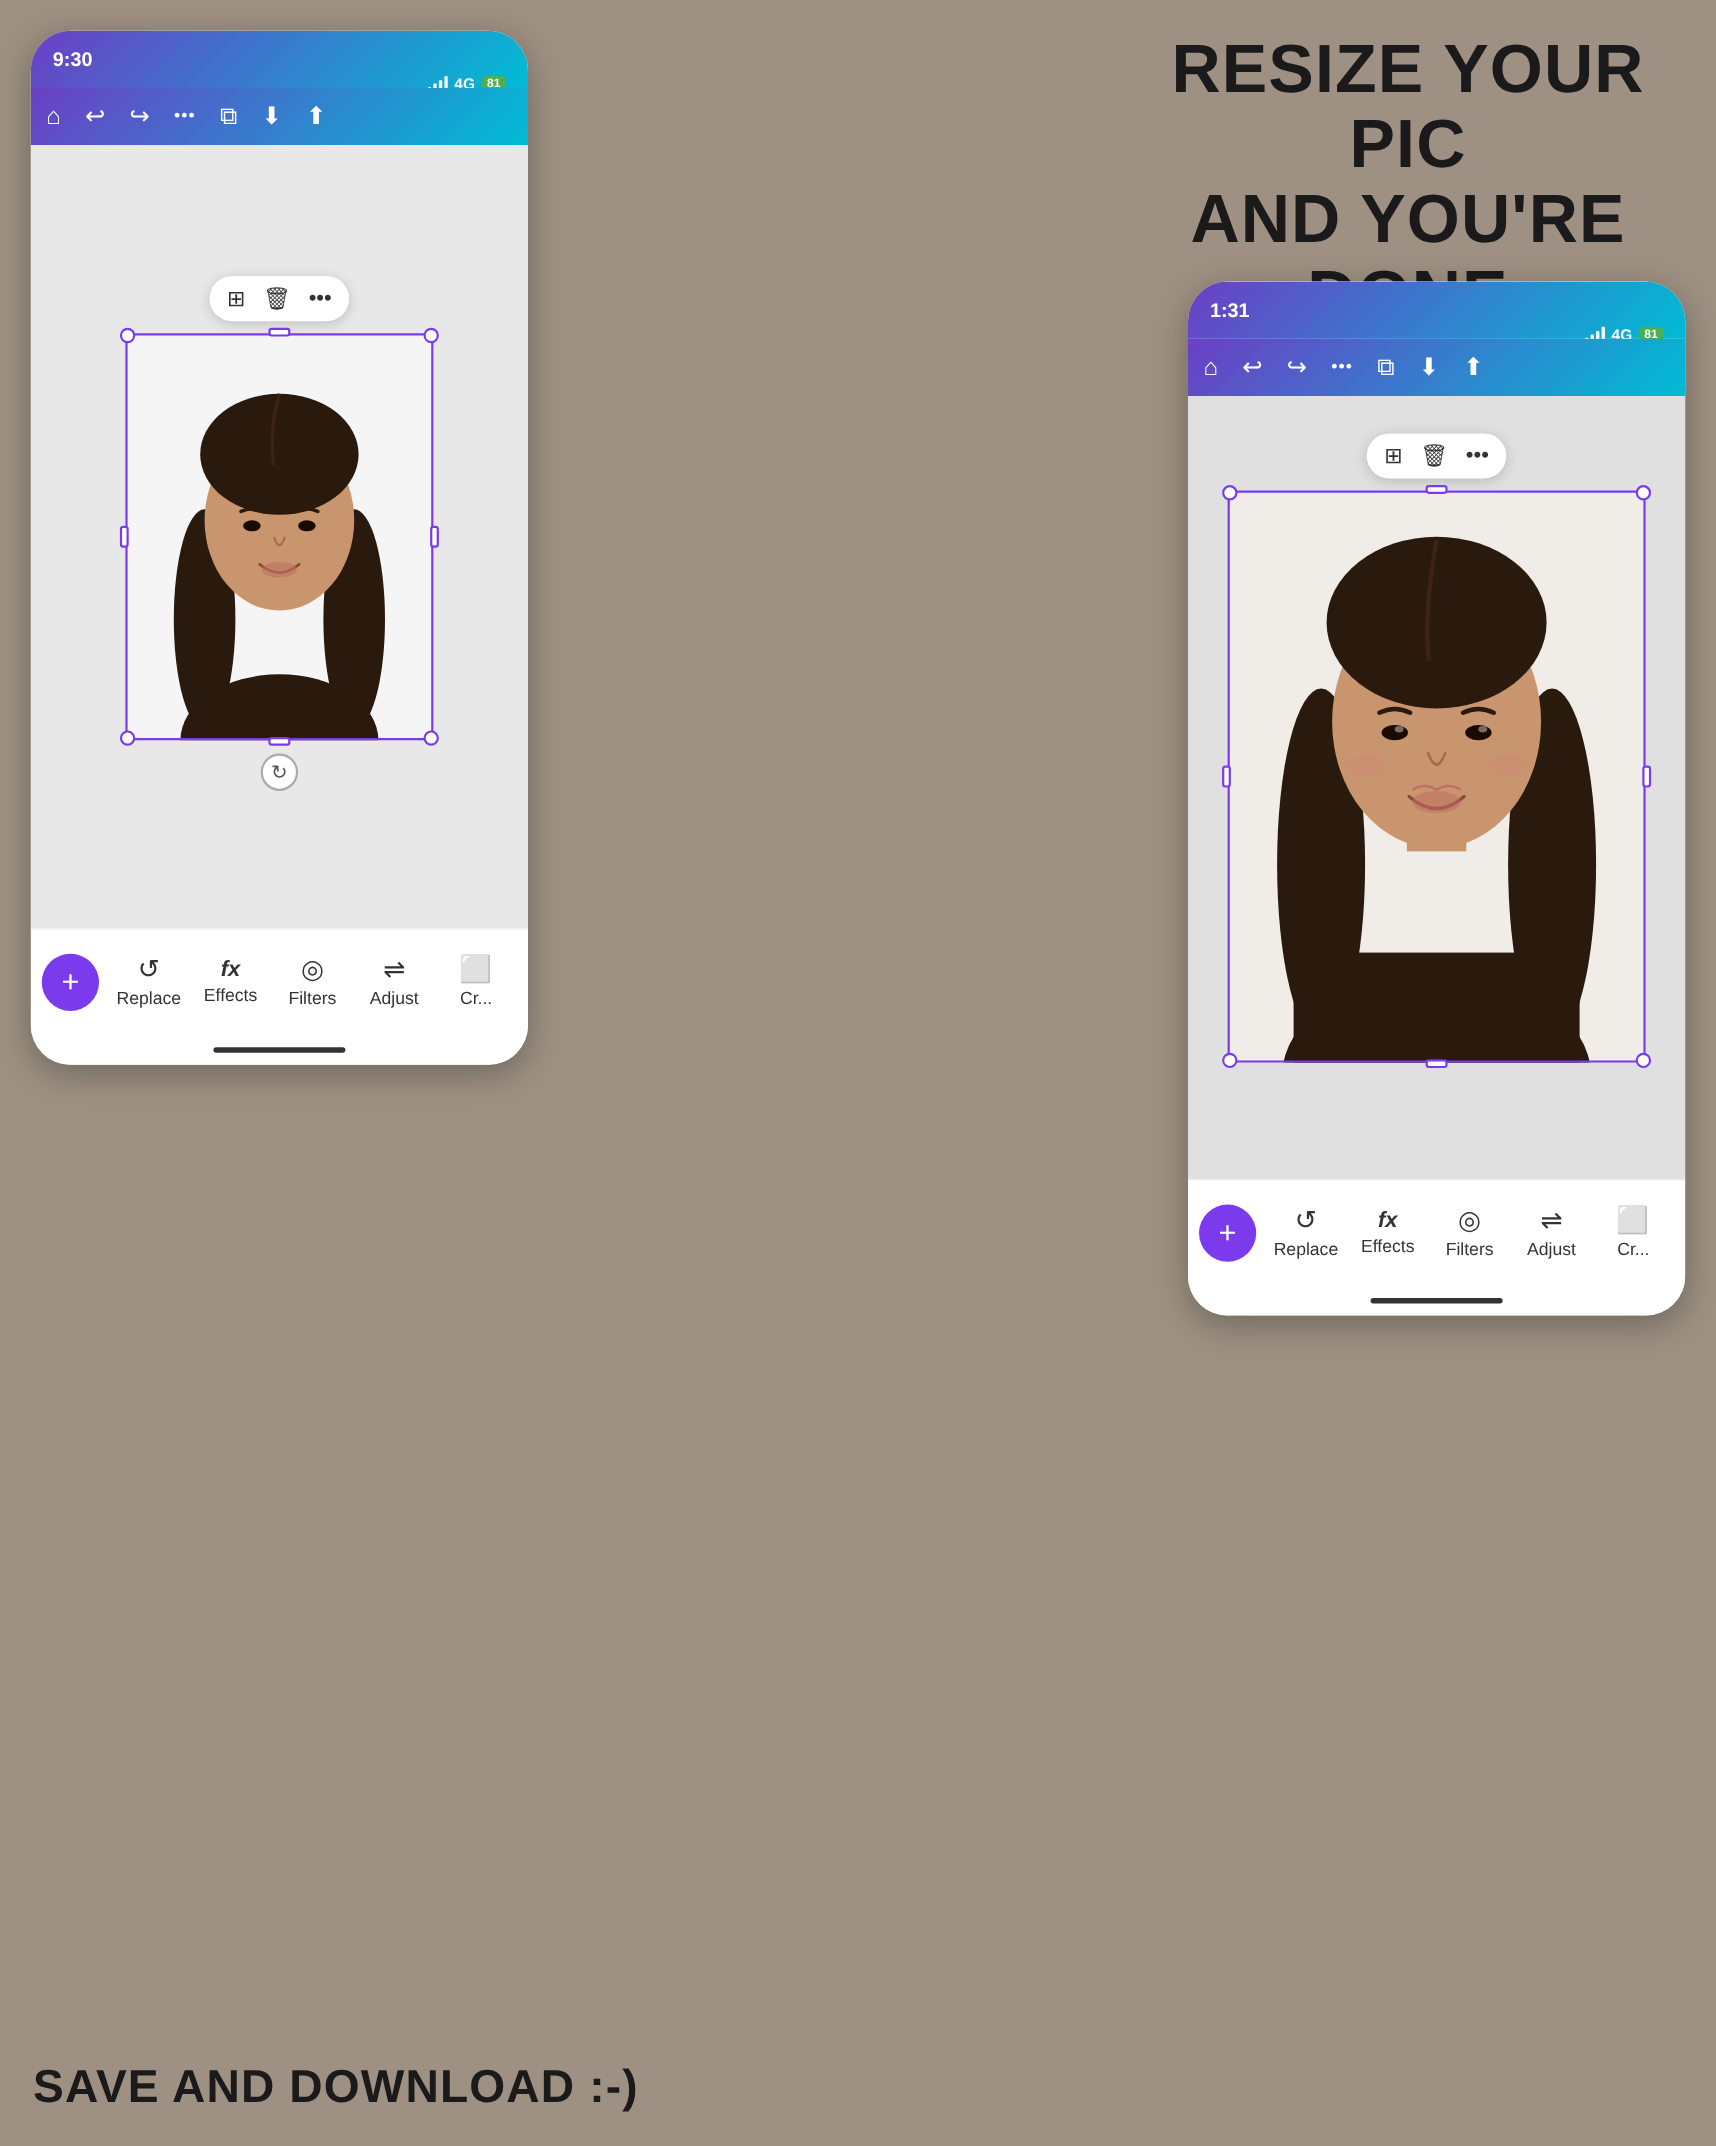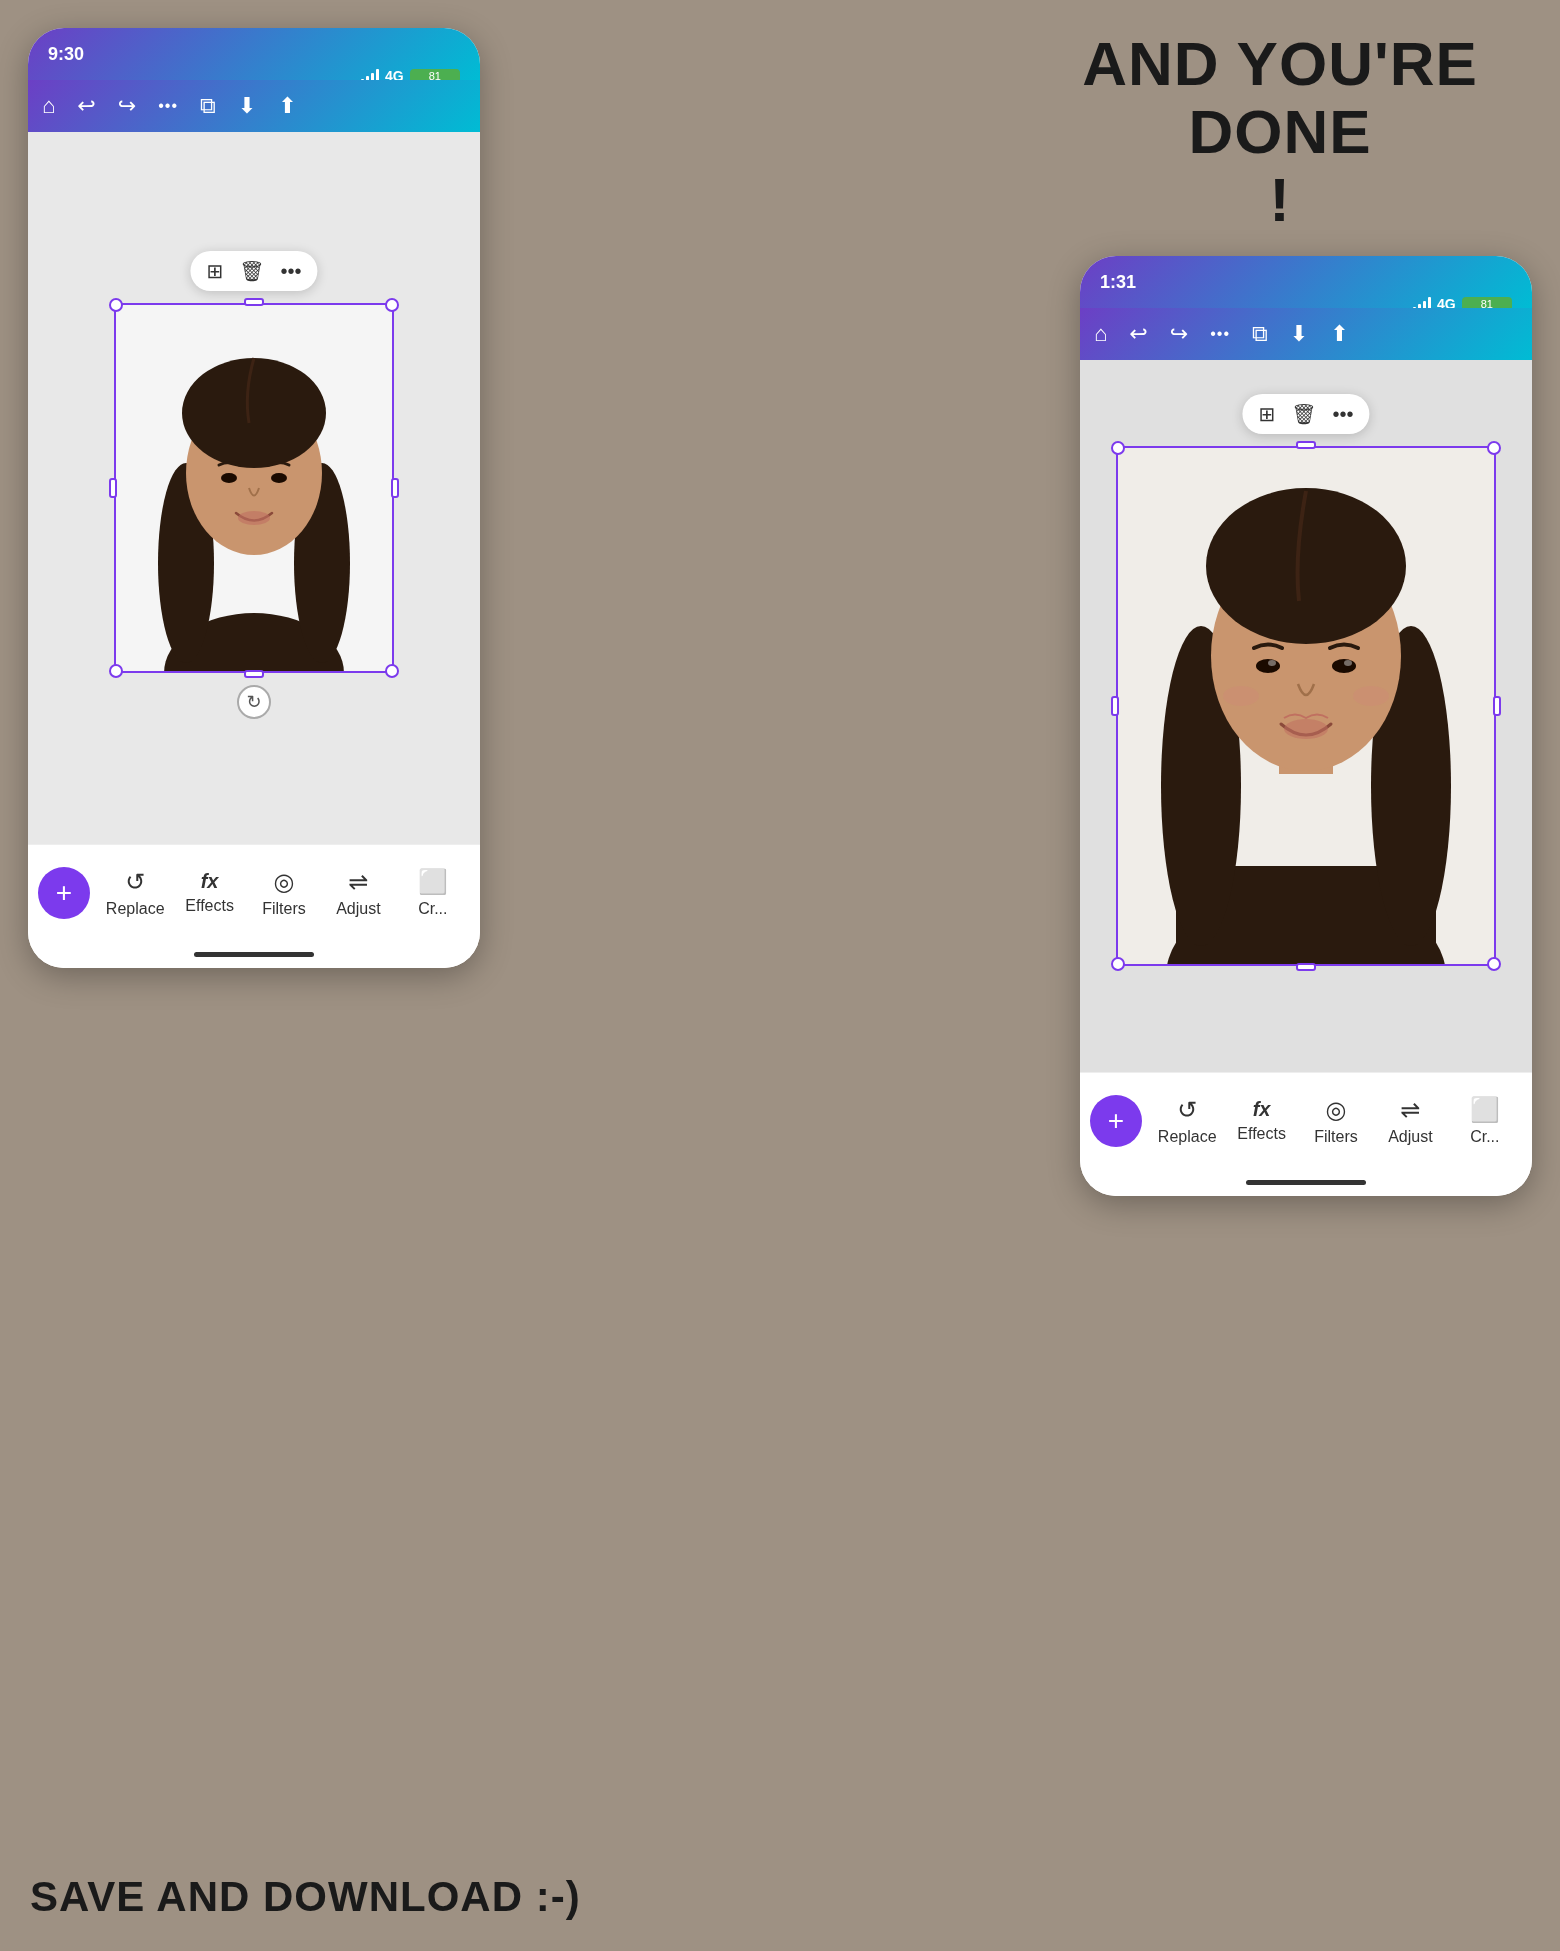--- a/index.html
+++ b/index.html
@@ -59,22 +59,22 @@
       background: #fff; border-radius: 1px; width: 3px;
     }
     .signal-bars span:nth-child(1) { height: 4px; }
     .signal-bars span:nth-child(2) { height: 7px; }
     .signal-bars span:nth-child(3) { height: 10px; }
     .signal-bars span:nth-child(4) { height: 14px; }
     .battery-badge {
       background: #4caf50;
       color: #fff;
       font-size: 11px;
-      font-weight: normal;
-      padding: 1px 19px;
+      font-weight: bold;
+      padding: 1px 5px;
       border-radius: 4px;
     }
 
     
     .toolbar {
       height: 52px;
       background: linear-gradient(135deg, #6c3fc5 0%, #00bcd4 100%);
       display: flex;
       align-items: center;
       padding: 0 14px;
@@ -261,20 +261,21 @@
     
     .photo-svg {
       width: 100%;
       height: 100%;
     }
   </style>
 </head>
 <body>
 
 <div class="heading-text">
+  <div class="heading-line">RESIZE YOUR PIC</div>
   <div class="heading-line">AND YOU'RE DONE</div>
   <div class="heading-line">!</div>
 </div>
 
 <div class="bottom-text">SAVE AND DOWNLOAD :-)</div>
 
 <div class="phone-left">
   <div class="phone-content">
 
     <div class="status-bar">

